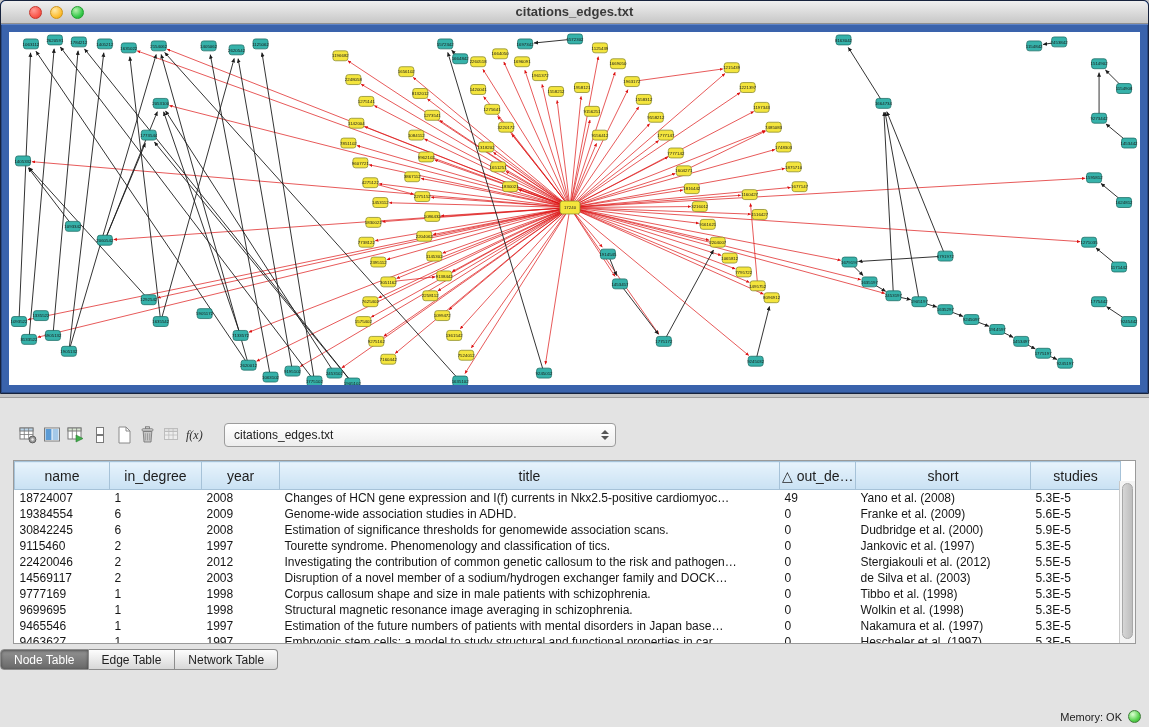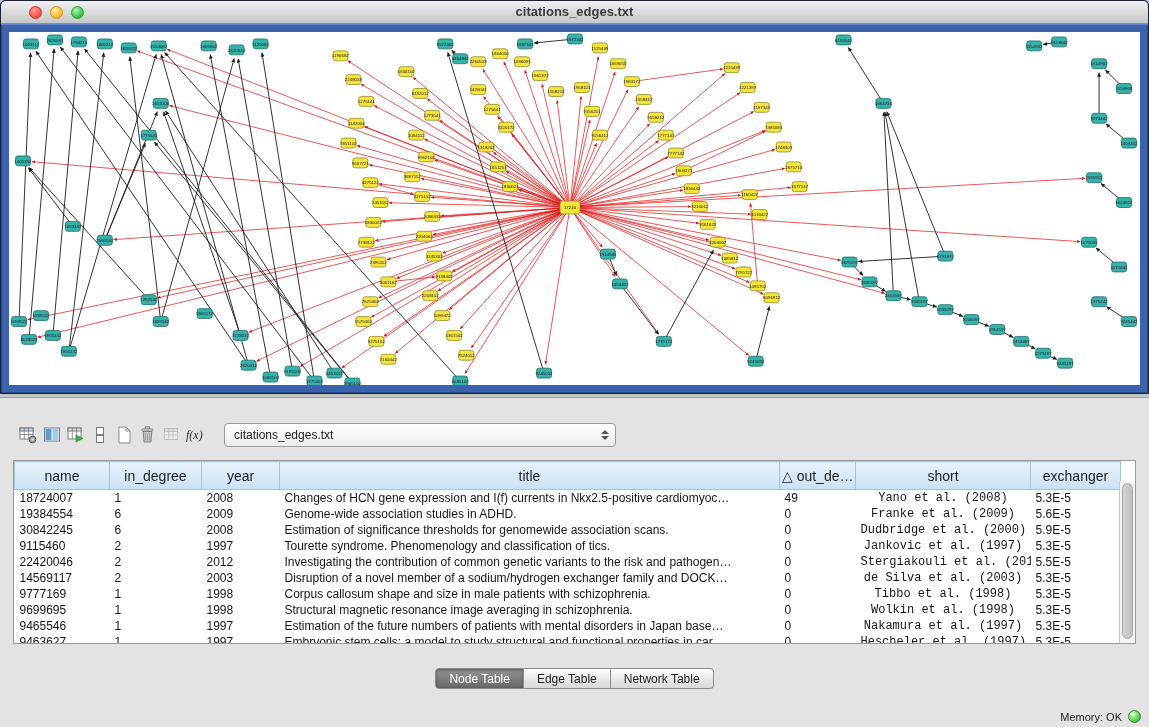--- a/index.html
+++ b/index.html
@@ -37,26 +37,26 @@
   .stepper{display:flex;flex-direction:column;gap:2px;align-items:center;padding-right:2px;}
   .stepper i{display:block;width:0;height:0;border-left:4px solid transparent;border-right:4px solid transparent;}
   .stepper i.up{border-bottom:4px solid #555;}
   .stepper i.down{border-top:4px solid #555;}
 
   .table-wrap{margin:12px 13px 0 13px;border:1px solid #9a9a9a;background:#fff;height:182px;position:relative;overflow:hidden;}
   table.data{border-collapse:collapse;table-layout:fixed;width:1106px;font-size:12px;}
   table.data th{height:19px;background:linear-gradient(#e7f3fc,#c9e1f3);border:1px solid #a6c2d8;
                 font-weight:normal;color:#1d1d1d;font-size:14px;padding:4px 2px;white-space:nowrap;overflow:hidden;}
   table.data td{height:16px;line-height:16px;padding:0 5px;white-space:nowrap;overflow:hidden;color:#151515;}
-  table.data td:nth-child(6){text-align:center;font-family:Liberation Mono, monospace;}
+  table.data td:nth-child(6){text-align:left;}
   .vscroll{position:absolute;top:20px;right:0;bottom:0;width:15px;background:#f4f4f4;border-left:1px solid #c9c9c9;}
   .vscroll .thumb{position:absolute;left:2px;right:2px;top:2px;bottom:4px;background:linear-gradient(90deg,#d6d6d6,#bdbdbd);
                   border:1px solid #a8a8a8;border-radius:6px;}
 
-  .tabs{display:flex;justify-content:center;margin-top:24px;}
+  .tabs{display:flex;justify-content:flex-start;margin-top:5px;}
   .tab{height:21px;padding:0 13px;font-size:12px;font-family:"Liberation Sans",sans-serif;border:1px solid #8d8d8d;border-left:none;
        background:linear-gradient(#fdfdfd,#d8d8d8);color:#222;cursor:default;}
   .tab:first-child{border-left:1px solid #8d8d8d;border-radius:4px 0 0 4px;}
   .tab:last-child{border-radius:0 4px 4px 0;}
   .tab.active{background:linear-gradient(#949494,#686868);color:#fff;box-shadow:inset 0 1px 3px rgba(0,0,0,.45);}
 
   .statusbar{position:absolute;right:8px;bottom:4px;display:flex;align-items:flex-end;gap:6px;font-size:11px;color:#222;}
   .mem-dot{width:11px;height:11px;border-radius:50%;border:1px solid #3f7d3a;
            background:radial-gradient(circle at 35% 30%,#dcffd2,#58d24e 60%,#2fa32a);}
 </style>
@@ -591,21 +591,21 @@
           <col style="width:90px">
       </colgroup>
       <thead>
           <tr>
             <th>name</th>
             <th>in_degree</th>
             <th>year</th>
             <th>title</th>
             <th>△ out_de…</th>
             <th>short</th>
-            <th>exchanger</th>
+            <th>studies</th>
           </tr>
         </thead>
       <tbody>
           <tr>
             <td>18724007</td>
             <td>1</td>
             <td>2008</td>
             <td>Changes of HCN gene expression and I(f) currents in Nkx2.5-positive cardiomyoc…</td>
             <td>49</td>
             <td>Yano et al. (2008)</td>
@@ -635,21 +635,21 @@
             <td>1997</td>
             <td>Tourette syndrome. Phenomenology and classification of tics.</td>
             <td>0</td>
             <td>Jankovic et al. (1997)</td>
             <td>5.3E-5</td>
           </tr>
           <tr>
             <td>22420046</td>
             <td>2</td>
             <td>2012</td>
-            <td>Investigating the contribution of common genetic variants to the risk and pathogen…</td>
+            <td>Investigating the contribution of common genetic callosum to the risk and pathogen…</td>
             <td>0</td>
             <td>Stergiakouli et al. (2012)</td>
             <td>5.5E-5</td>
           </tr>
           <tr>
             <td>14569117</td>
             <td>2</td>
             <td>2003</td>
             <td>Disruption of a novel member of a sodium/hydrogen exchanger family and DOCK…</td>
             <td>0</td>

